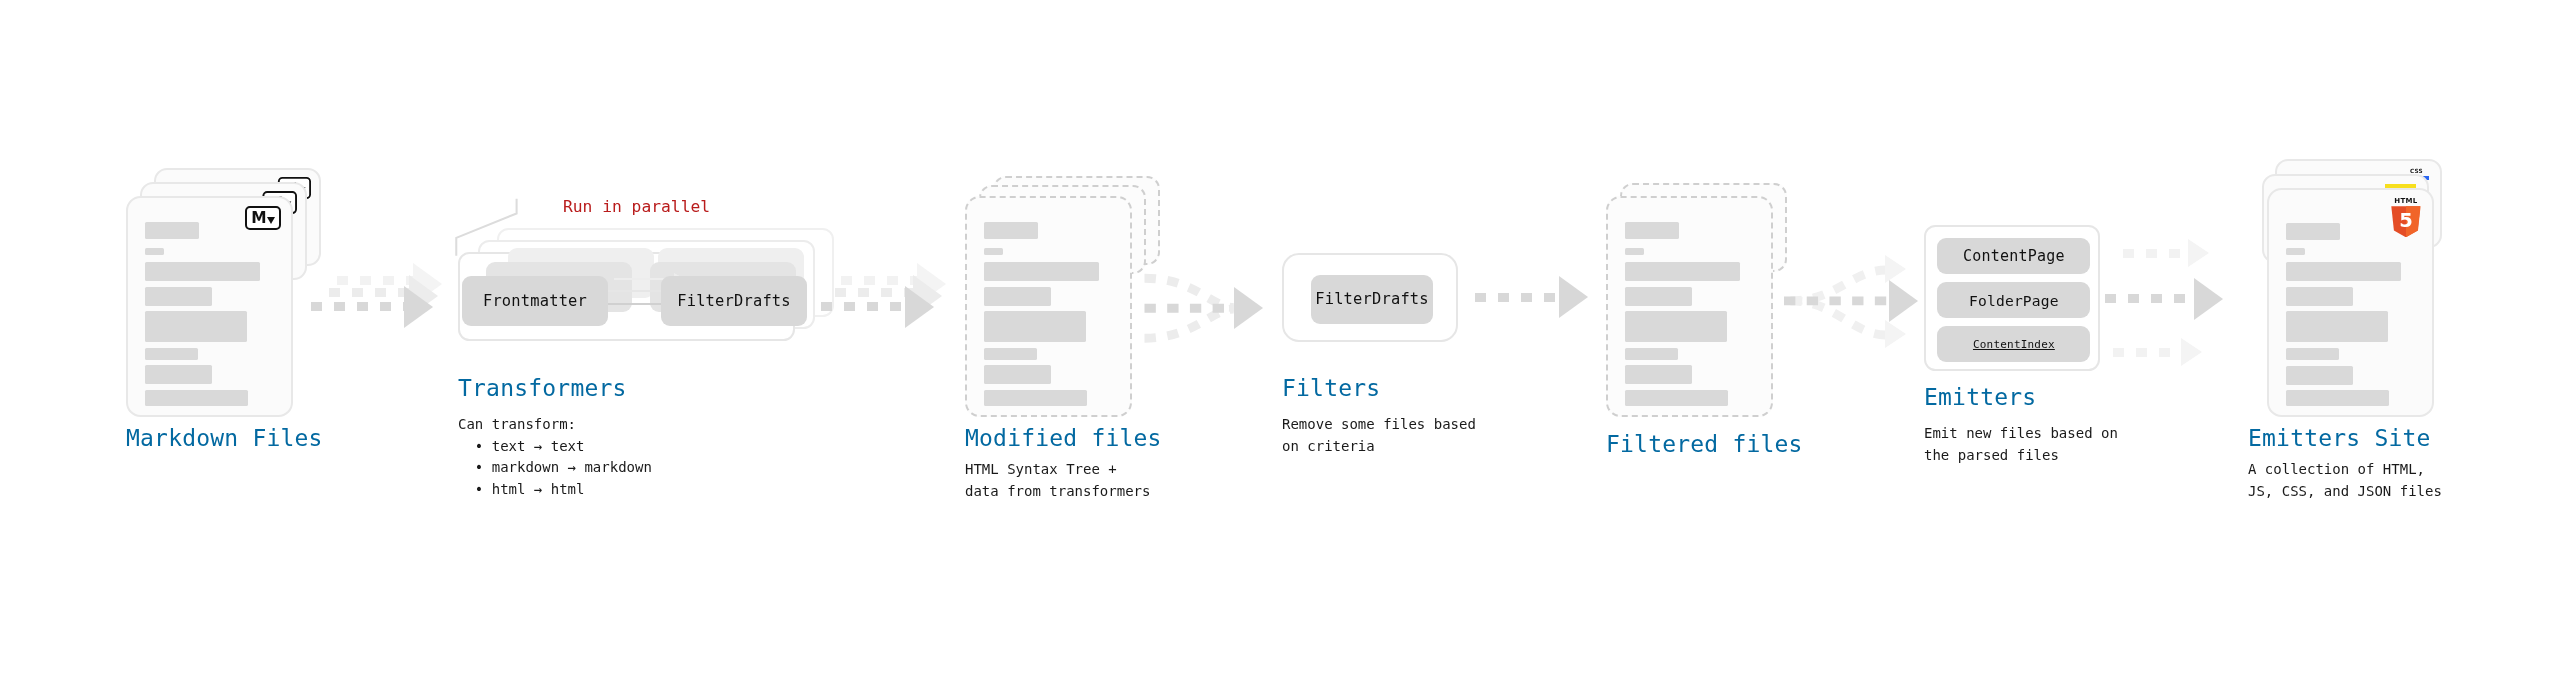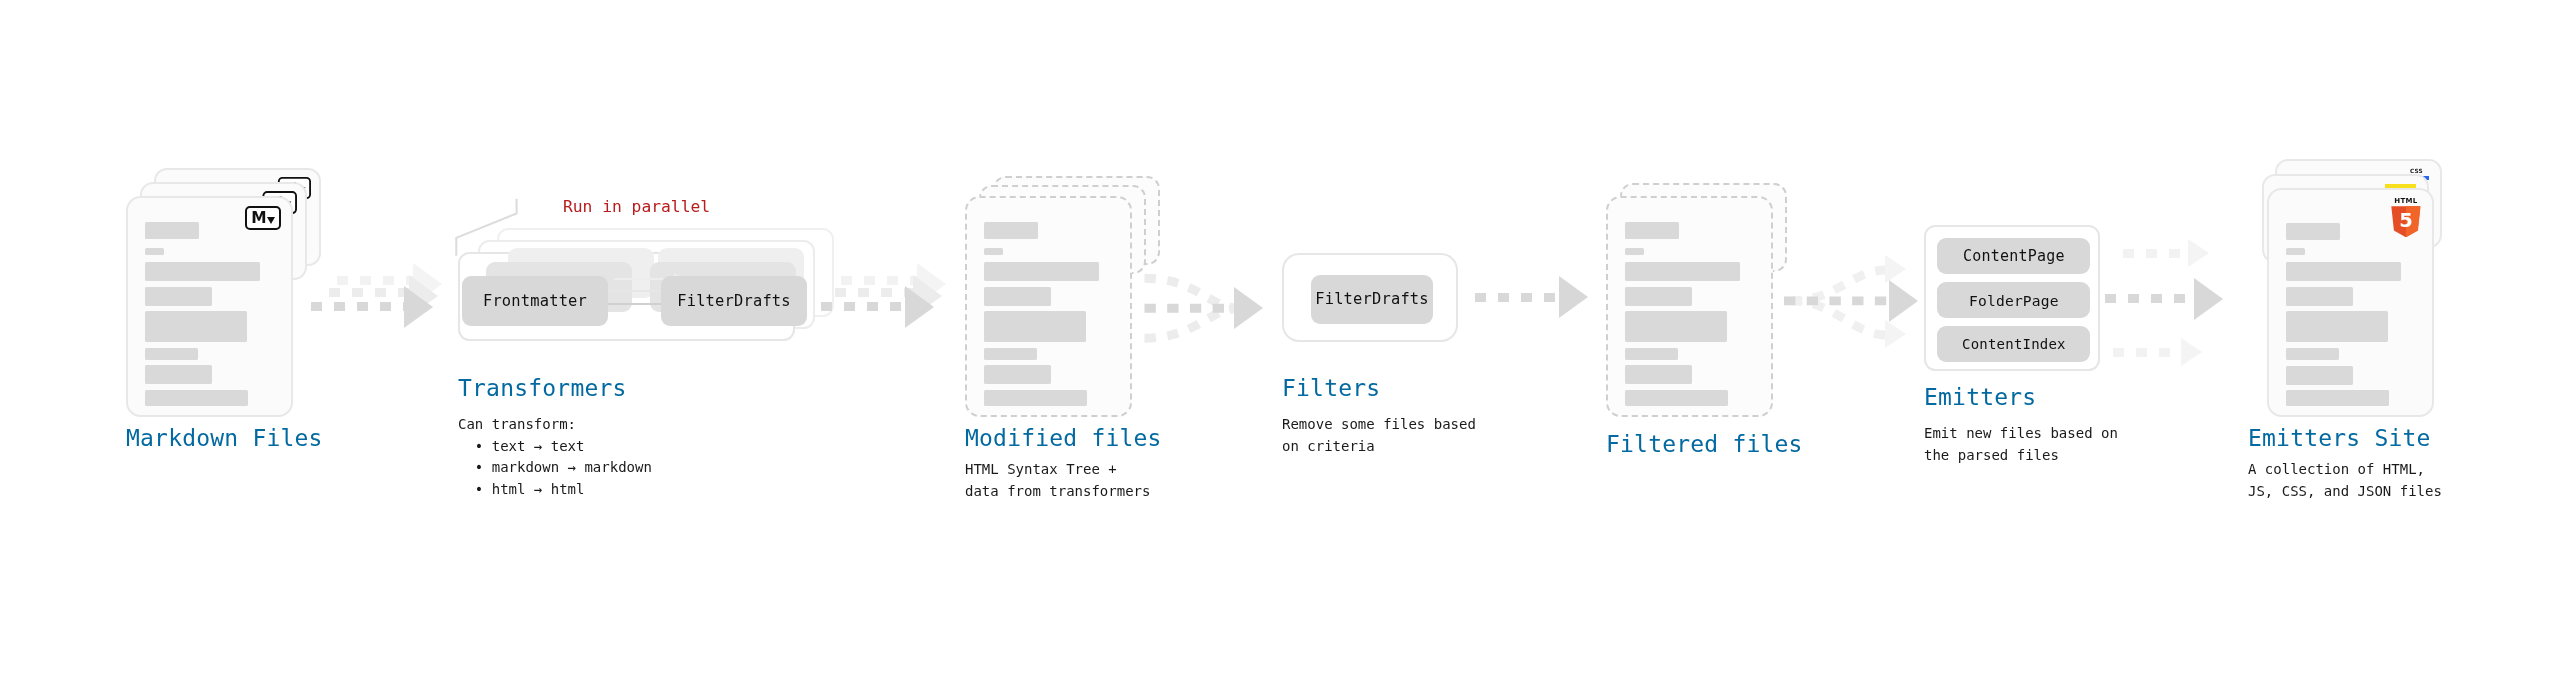--- a/index.html
+++ b/index.html
@@ -340,21 +340,21 @@
     <div class="ahead sm vfaint" style="left:1885px; top:320px;"></div>
   </div>
 
   <div class="procbox" style="left:1924px; top:225px; width:176px; height:146px;">
     <div class="pill" style="left:11.4px; top:11.4px; width:153px; height:36px; font-size:15px;">
       <span>ContentPage</span>
     </div>
     <div class="pill" style="left:11.4px; top:55px; width:153px; height:36px; font-size:14.6px;">
       <span>FolderPage</span>
     </div>
-    <div class="pill" style="left:11.4px; top:99px; width:153px; height:36px; font-size:14px;">
+    <div class="pill" style="left:11.4px; top:99px; width:153px; height:36px; font-size:11px;text-decoration:underline;">
       <span>ContentIndex</span>
     </div>
   </div>
   <div class="title" style="left:1924px; top:384px;">Emitters</div>
   <div class="subtitle" style="left:1924px; top:423px;">Emit new files based on
 the parsed files</div>
 
   <div>
     <div class="dashline vfaint" style="left:2123px; top:249px; width:72px;"></div>
     <div class="ahead sm vfaint" style="left:2188px; top:239px;"></div>

